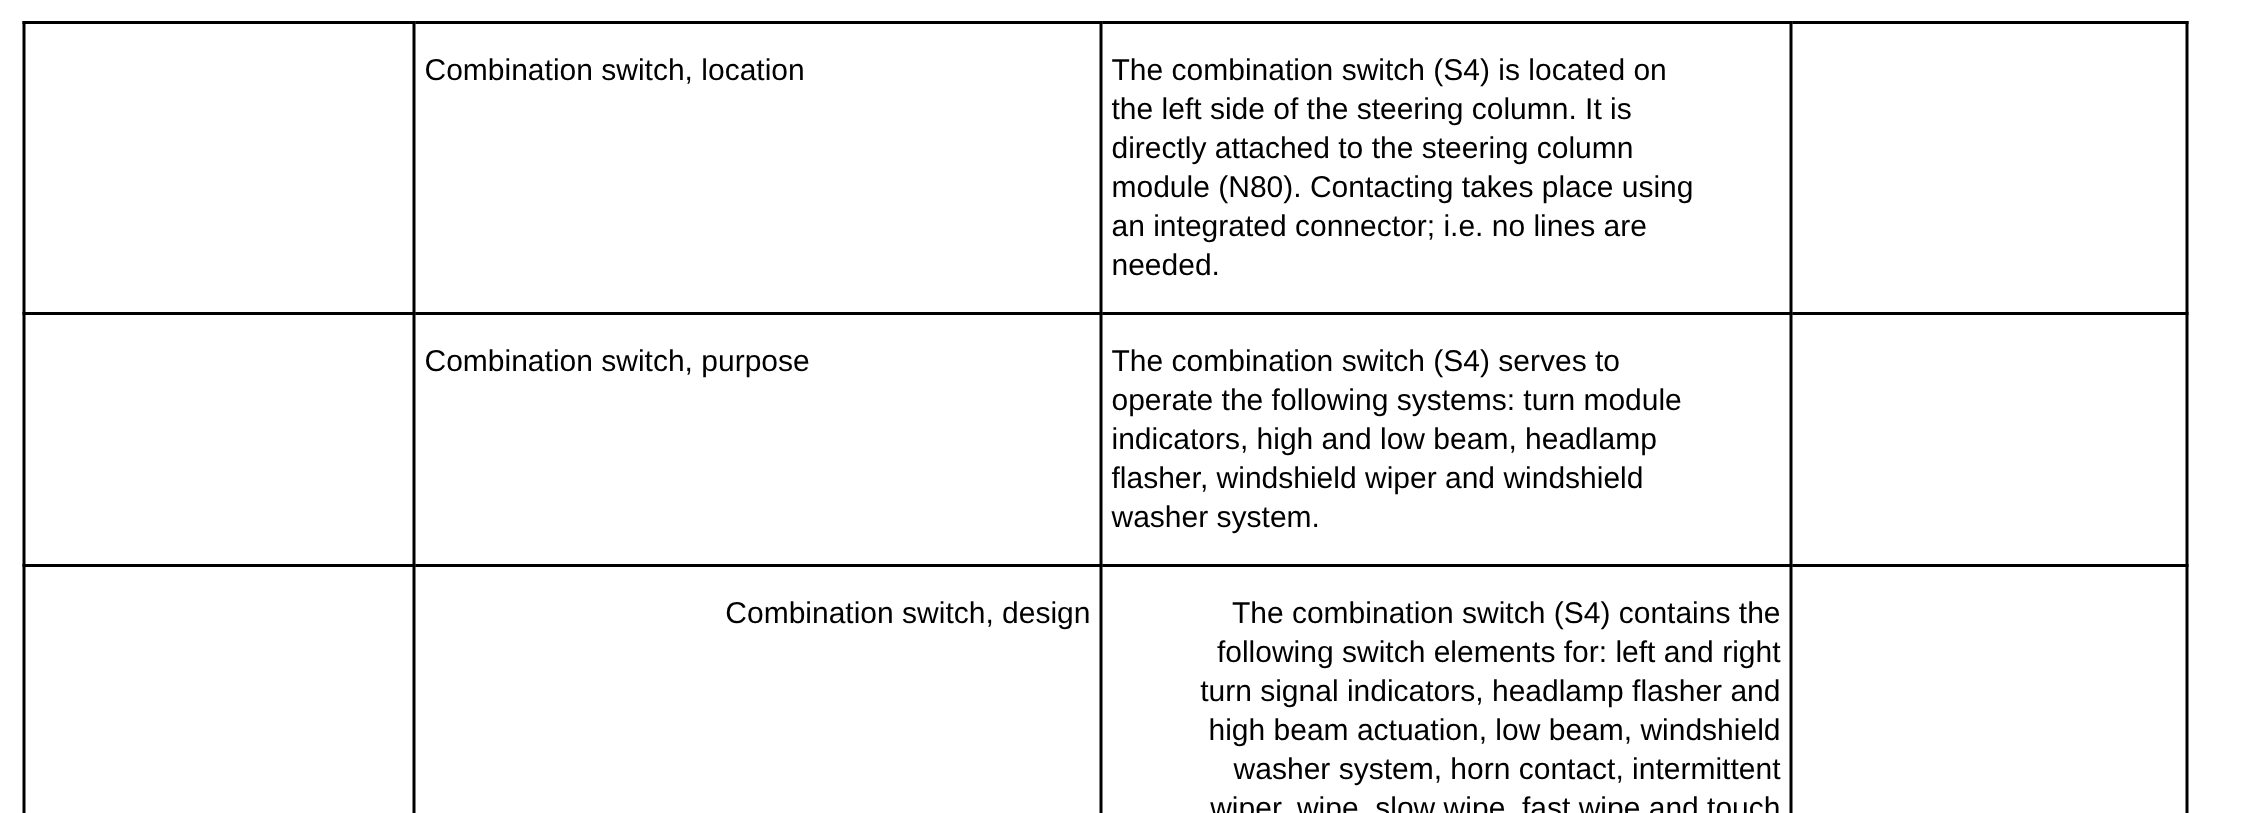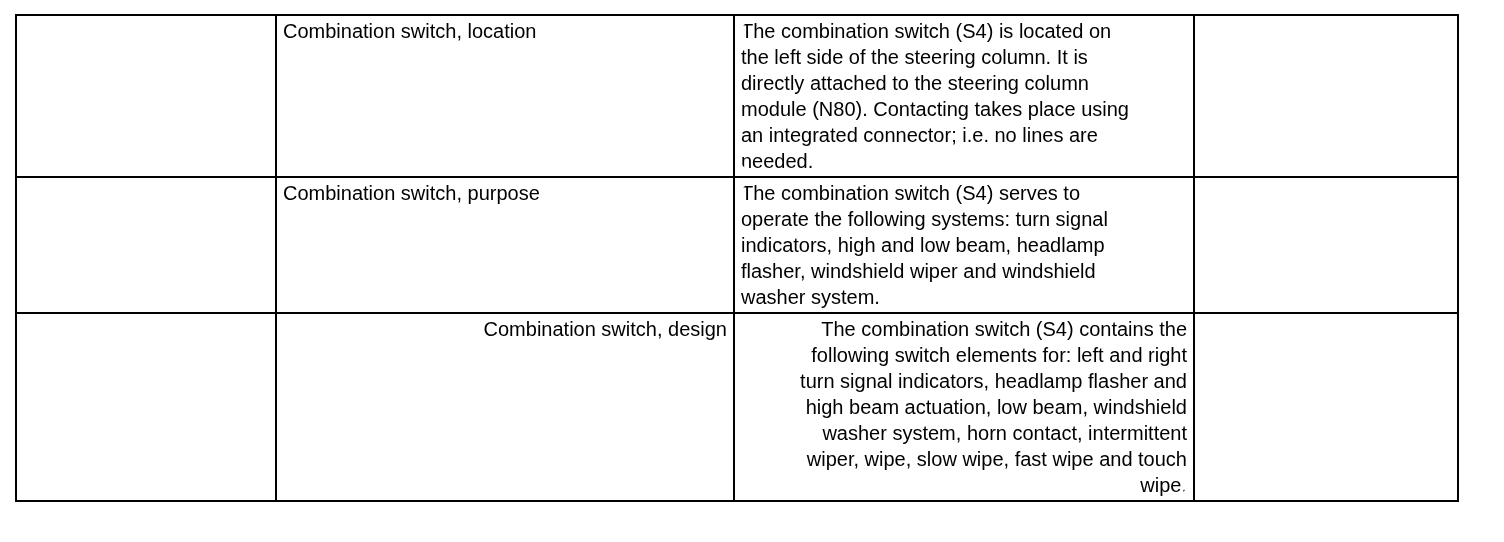--- a/index.html
+++ b/index.html
@@ -20,21 +20,21 @@
     table-layout: fixed;
     font-family: "Liberation Sans", sans-serif;
     font-size: 20px;
     line-height: 26px;
     color: #000000;
     background: #ffffff;
   }
   .doc-table td {
     border: 2px solid #000000;
     vertical-align: top;
-    padding: 2px 6px;
+    padding: 18px 6px;
     overflow: hidden;
   }
   .desc-cell {
     white-space: pre-line;
     border-radius: 29px;
   }
   tr.row-1 { height: 161px; }
   tr.row-2 { height: 135px; }
   tr.row-3 { height: 181px; text-align: right; }
   tr.row-4 { height: 30px; }
@@ -62,21 +62,21 @@
 directly attached to the steering column
 module (N80). Contacting takes place using
 an integrated connector; i.e. no lines are
 needed.</td>
       <td></td>
     </tr>
     <tr class="row-2">
       <td></td>
       <td>Combination switch, purpose</td>
       <td class="desc-cell">The combination switch (S4) serves to
-operate the following systems: turn signal
+operate the following systems: turn module
 indicators, high and low beam, headlamp
 flasher, windshield wiper and windshield
 washer system.</td>
       <td></td>
     </tr>
     <tr class="row-3">
       <td></td>
       <td>Combination switch, design</td>
       <td class="desc-cell">The combination switch (S4) contains the
 following switch elements for: left and right

